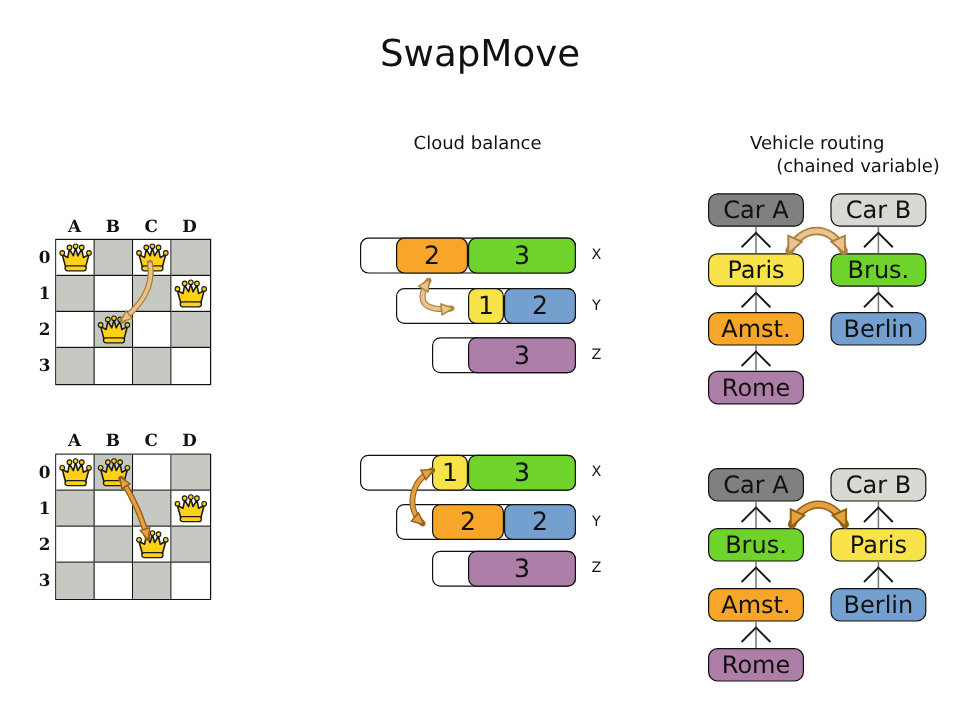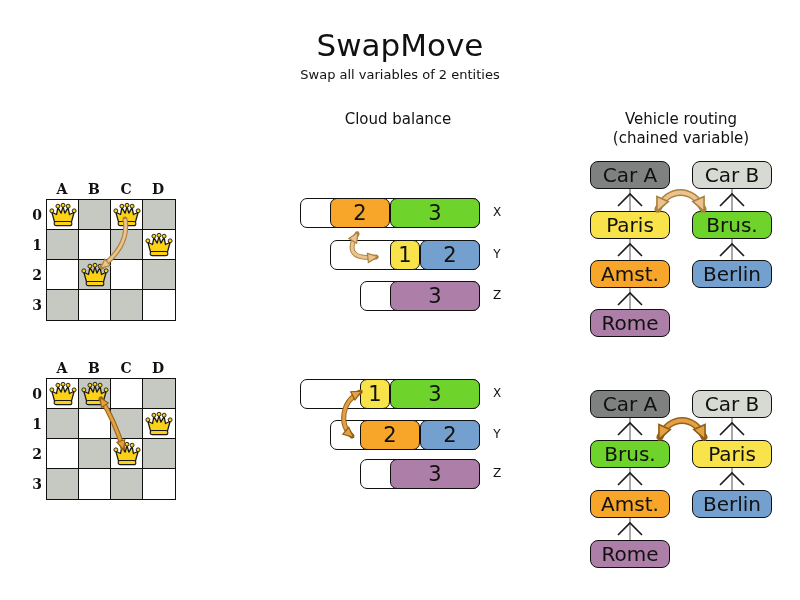--- a/index.html
+++ b/index.html
@@ -4,21 +4,21 @@
 <style>
   html,body{margin:0;padding:0;background:#fff}
   #stage{position:relative;width:800px;height:600px;background:#fff;overflow:hidden;
          font-family:"DejaVu Sans","Liberation Sans",sans-serif;color:#111}
   #title{position:absolute;left:0;top:28px;width:800px;text-align:center;font-size:31px;line-height:1.15}
   #subtitle{position:absolute;left:0;top:67px;width:800px;text-align:center;font-size:13px}
   .hdr{position:absolute;text-align:center;font-size:15px}
   #hdr-nqueens{left:20px;top:110px;width:160px}
   #hdr-cloud{left:318px;top:110px;width:160px}
   #hdr-vehicle{left:599px;top:110px;width:164px}
-  #hdr-vehicle-sub{left:599px;top:129px;width:164px}
+  #hdr-vehicle-sub{left:633px;top:129px;width:164px}
 
   
   .board{position:absolute;display:grid;grid-template-columns:repeat(4,32px);
          grid-template-rows:repeat(4,30px);border:1.5px solid #111;background:#fff;z-index:1}
   .cell{position:relative;border-right:1px solid #111;border-bottom:1px solid #111;box-sizing:border-box}
   .cell:nth-child(4n){border-right:none}
   .cell:nth-child(n+13){border-bottom:none}
   .cell.dark{background:#c5c9c1}
   .cell.light{background:#fff}
   .cell svg{position:absolute;left:0;right:0;top:2px;margin:auto}
@@ -43,21 +43,20 @@
   .bl{fill:none;stroke:#e4a142;stroke-width:2.8}
   .wide-u{stroke-width:7}
   .wide-l{stroke-width:4.2}
   .med-l{stroke-width:3.1}
 </style>
 </head>
 <body>
 
 <div id="stage">
   <div id="title">SwapMove</div>
-  <div id="subtitle">Swap all variables of 2 entities</div>
 
   <div id="hdr-cloud" class="hdr">Cloud balance</div>
   <div id="hdr-vehicle" class="hdr">Vehicle routing</div>
   <div id="hdr-vehicle-sub" class="hdr">(chained variable)</div>
 
   <svg id="overlay" width="800" height="600">
     <defs>
       <marker id="hl" viewBox="0 0 12 12" refX="9" refY="6" markerWidth="4.2" markerHeight="4.2" orient="auto-start-reverse">
         <path d="M1.5 1.8 L10.8 6 L1.5 10.2 Z" fill="#ecc38d" stroke="#a9813f" stroke-width="1.1"></path>
       </marker>

